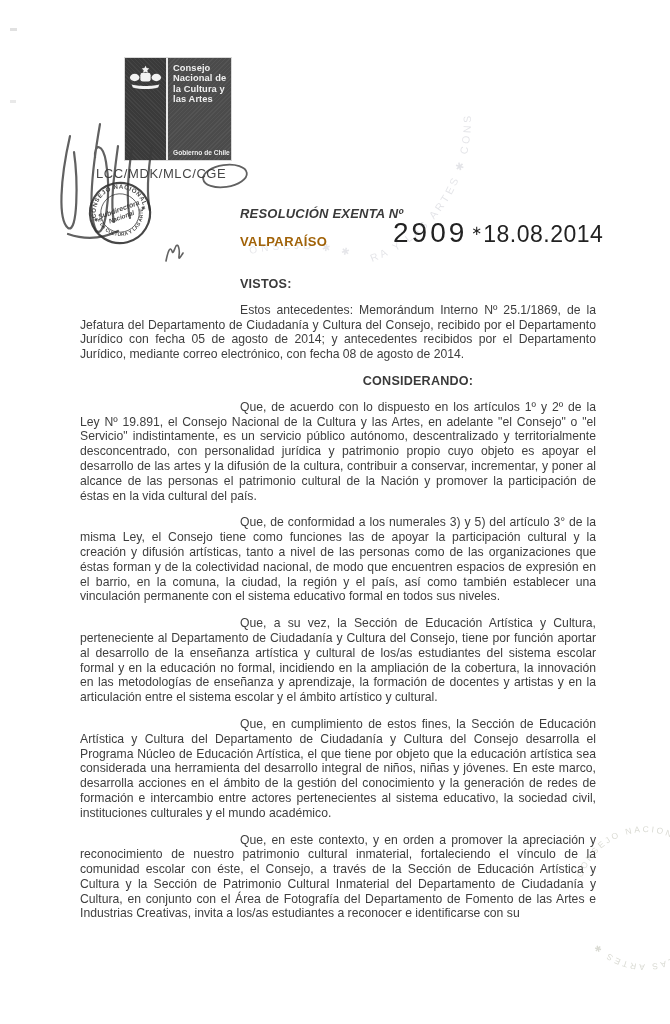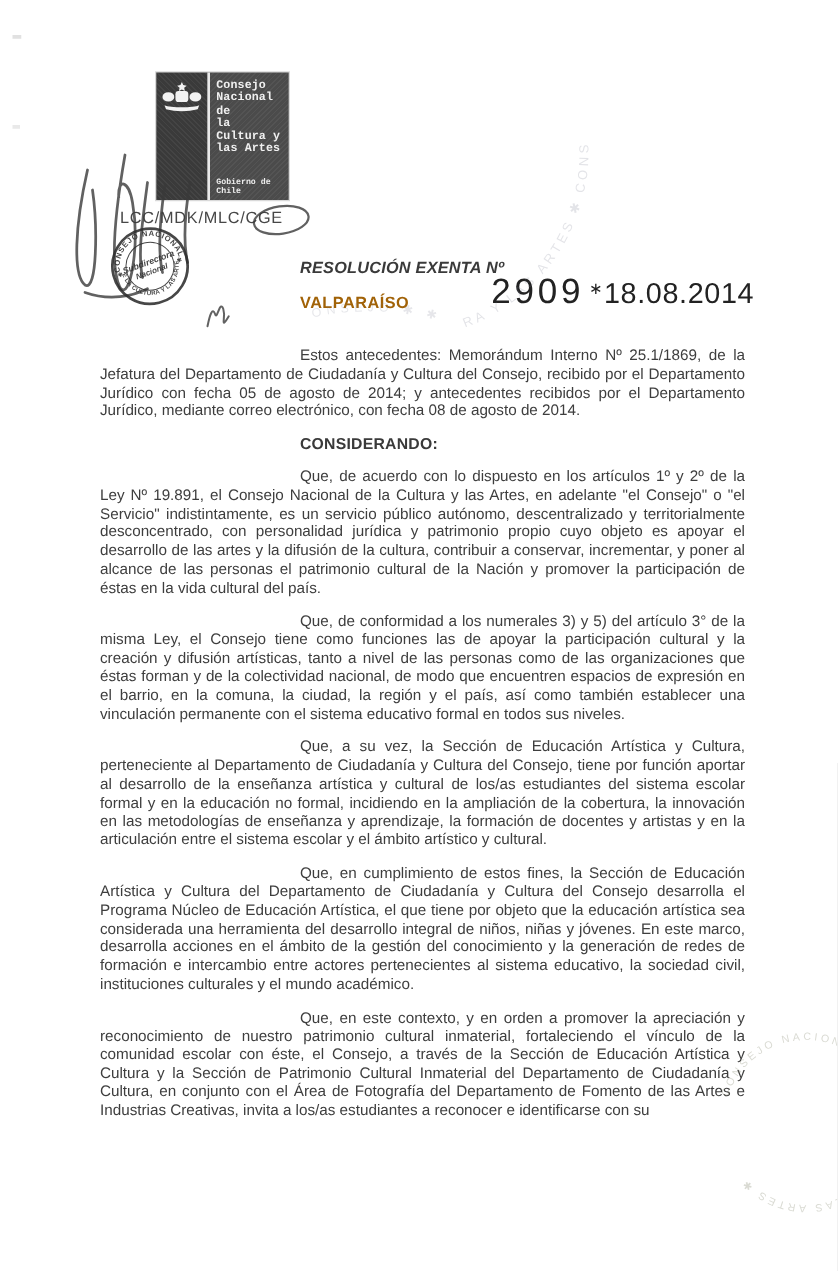--- a/index.html
+++ b/index.html
@@ -4,21 +4,21 @@
 <style>
   html,body{margin:0;padding:0;background:#e8e8e8;}
   .page{
     position:relative;width:670px;height:1024px;margin:0 auto;
     background:#fff;overflow:hidden;
     font-family:"Liberation Sans",sans-serif;color:#3e3e3e;
   }
   .abs{position:absolute;}
   
   .logo{left:125px;top:58px;width:106px;height:102px;display:flex;
-    box-shadow:0 0 0 1px rgba(0,0,0,.15);font-family:Liberation Mono, monospace;}
+    box-shadow:0 0 0 1px rgba(0,0,0,.15);}
   .logo-left{width:41px;background:#3a3a3a;position:relative;
     background-image:repeating-linear-gradient(45deg,rgba(255,255,255,.05) 0 1px,transparent 1px 3px);}
   .logo-right{flex:1;background:#4b4b4b;border-left:2px solid #e9e9e9;position:relative;
     background-image:repeating-linear-gradient(-45deg,rgba(255,255,255,.05) 0 1px,transparent 1px 3px);}
   .logo-emblem{position:absolute;left:3px;top:6px;}
   .logo-name{position:absolute;left:5px;top:5px;right:2px;
     font-size:9.3px;line-height:10.3px;font-weight:bold;color:#f0f0f0;letter-spacing:.1px;}
   .logo-gov{position:absolute;left:5px;bottom:4px;font-size:6.6px;font-weight:bold;color:#ededed;}
   
   .doc-title{left:312px;top:62px;width:272px;font-size:13.2px;line-height:19px;
@@ -26,21 +26,21 @@
   .initials{left:96px;top:166px;font-size:13px;color:#474747;letter-spacing:.6px;text-align:right;}
   .res-label{left:240px;top:206px;font-size:13px;font-weight:bold;color:#3a3a3a;letter-spacing:.2px;font-style:italic;}
   .city{left:240px;top:234px;font-size:13px;font-weight:bold;color:#a16207;letter-spacing:.4px;}
   .numstamp{left:393px;top:217px;font-family:Liberation Sans, sans-serif;color:#222;white-space:nowrap;}
   .numstamp .num{font-size:28px;letter-spacing:3px;}
   .numstamp .star{font-size:13px;vertical-align:7px;margin:0 1px 0 4px;}
   .numstamp .date{font-size:23px;letter-spacing:.5px;}
   
   .doc{left:80px;top:277px;width:516px;font-size:12.2px;line-height:14.8px;color:#3e3e3e;}
   .doc h3{font-size:12.6px;font-weight:bold;color:#3a3a3a;margin:0 0 11px 160px;letter-spacing:.2px;}
-  .doc h3.consider{margin-top:6px;}
+  .doc h3.consider{margin-top:6px;text-align:center;}
   .doc p{margin:0 0 12px 0;text-indent:160px;text-align:justify;}
   
   .round-stamp{left:88px;top:181px;width:64px;height:64px;transform:rotate(-14deg);opacity:.88;}
   .sig{left:48px;top:118px;pointer-events:none;}
   .hand-m{left:162px;top:242px;pointer-events:none;}
   .ghost{left:0;top:0;pointer-events:none;}
   .speck{background:#9a9a9a;}
   .s1{left:10px;top:28px;width:7px;height:3px;opacity:.3;}
   .s2{left:10px;top:100px;width:6px;height:3px;opacity:.22;}
 </style>
@@ -115,20 +115,21 @@
   <div class="abs numstamp">
     <span class="num">2909</span><span class="star">∗</span><span class="date">18.08.2014</span>
   </div>
   <div class="abs city">VALPARAÍSO</div>
 
   <svg class="abs hand-m" width="26" height="24" viewBox="0 0 26 24">
     <path d="M 4,19 C 6,9 8,4 10,9 C 11,13 12,8 14,4 C 16,1 18,7 17,14 C 16.5,18 18,16 21,11" fill="none" stroke="#474747" stroke-width="1.6" stroke-linecap="round" opacity=".85"></path>
   </svg>
 
   <div class="abs doc">
+    <h3>VISTOS:</h3>
     <p>Estos antecedentes: Memorándum Interno Nº 25.1/1869, de la Jefatura del Departamento de Ciudadanía y Cultura del Consejo, recibido por el Departamento Jurídico con fecha 05 de agosto de 2014; y antecedentes recibidos por el Departamento Jurídico, mediante correo electrónico, con fecha 08 de agosto de 2014.</p>
     <h3 class="consider">CONSIDERANDO:</h3>
     <p>Que, de acuerdo con lo dispuesto en los artículos 1º y 2º de la Ley Nº 19.891, el Consejo Nacional de la Cultura y las Artes, en adelante "el Consejo" o "el Servicio" indistintamente, es un servicio público autónomo, descentralizado y territorialmente desconcentrado, con personalidad jurídica y patrimonio propio cuyo objeto es apoyar el desarrollo de las artes y la difusión de la cultura, contribuir a conservar, incrementar, y poner al alcance de las personas el patrimonio cultural de la Nación y promover la participación de éstas en la vida cultural del país.</p>
     <p>Que, de conformidad a los numerales 3) y 5) del artículo 3° de la misma Ley, el Consejo tiene como funciones las de apoyar la participación cultural y la creación y difusión artísticas, tanto a nivel de las personas como de las organizaciones que éstas forman y de la colectividad nacional, de modo que encuentren espacios de expresión en el barrio, en la comuna, la ciudad, la región y el país, así como también establecer una vinculación permanente con el sistema educativo formal en todos sus niveles.</p>
     <p>Que, a su vez, la Sección de Educación Artística y Cultura, perteneciente al Departamento de Ciudadanía y Cultura del Consejo, tiene por función aportar al desarrollo de la enseñanza artística y cultural de los/as estudiantes del sistema escolar formal y en la educación no formal, incidiendo en la ampliación de la cobertura, la innovación en las metodologías de enseñanza y aprendizaje, la formación de docentes y artistas y en la articulación entre el sistema escolar y el ámbito artístico y cultural.</p>
     <p>Que, en cumplimiento de estos fines, la Sección de Educación Artística y Cultura del Departamento de Ciudadanía y Cultura del Consejo desarrolla el Programa Núcleo de Educación Artística, el que tiene por objeto que la educación artística sea considerada una herramienta del desarrollo integral de niños, niñas y jóvenes. En este marco, desarrolla acciones en el ámbito de la gestión del conocimiento y la generación de redes de formación e intercambio entre actores pertenecientes al sistema educativo, la sociedad civil, instituciones culturales y el mundo académico.</p>
     <p>Que, en este contexto, y en orden a promover la apreciación y reconocimiento de nuestro patrimonio cultural inmaterial, fortaleciendo el vínculo de la comunidad escolar con éste, el Consejo, a través de la Sección de Educación Artística y Cultura y la Sección de Patrimonio Cultural Inmaterial del Departamento de Ciudadanía y Cultura, en conjunto con el Área de Fotografía del Departamento de Fomento de las Artes e Industrias Creativas, invita a los/as estudiantes a reconocer e identificarse con su</p>
   </div>
 
   <svg class="abs ghost" width="670" height="1024" viewBox="0 0 670 1024">

